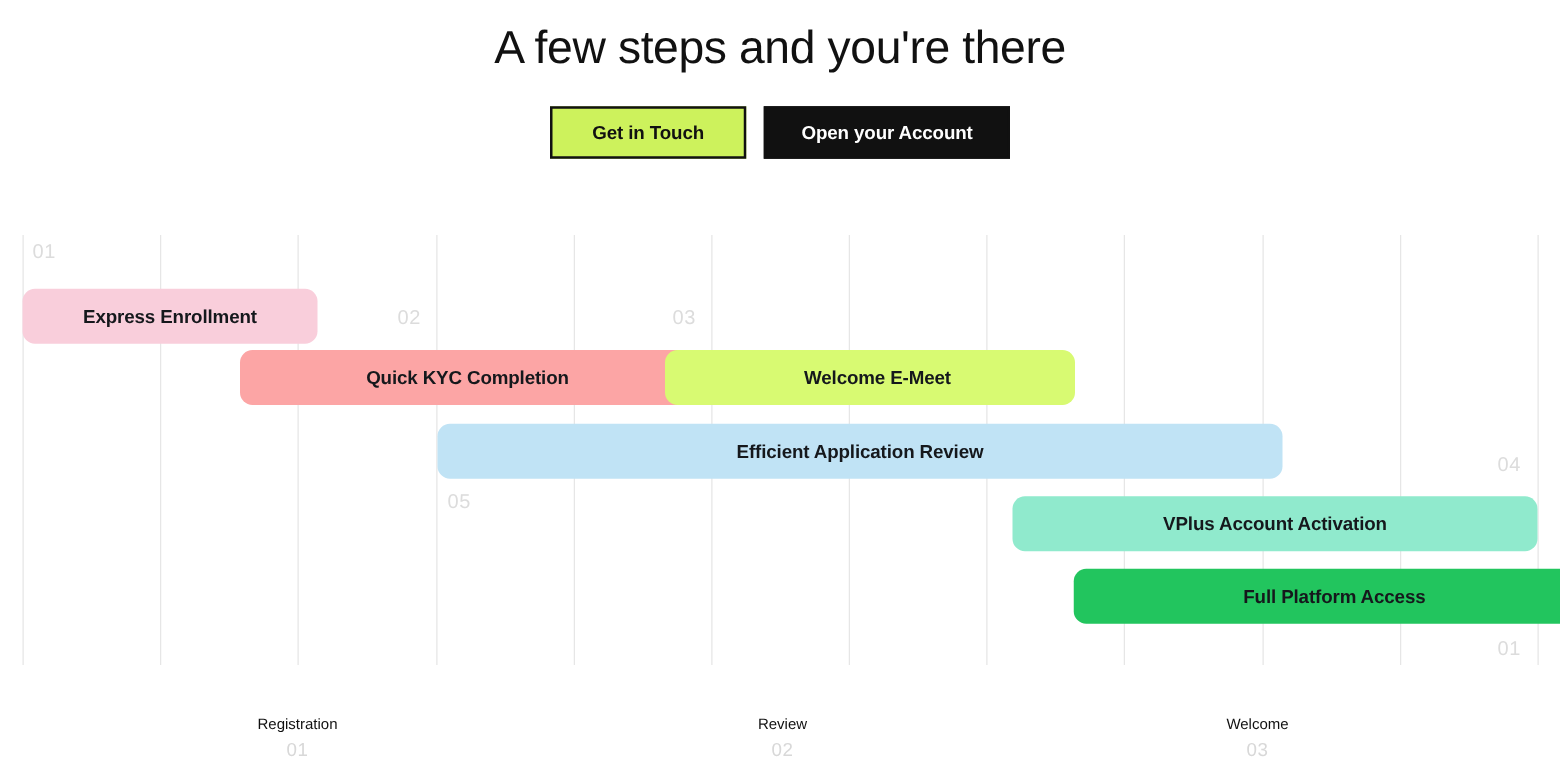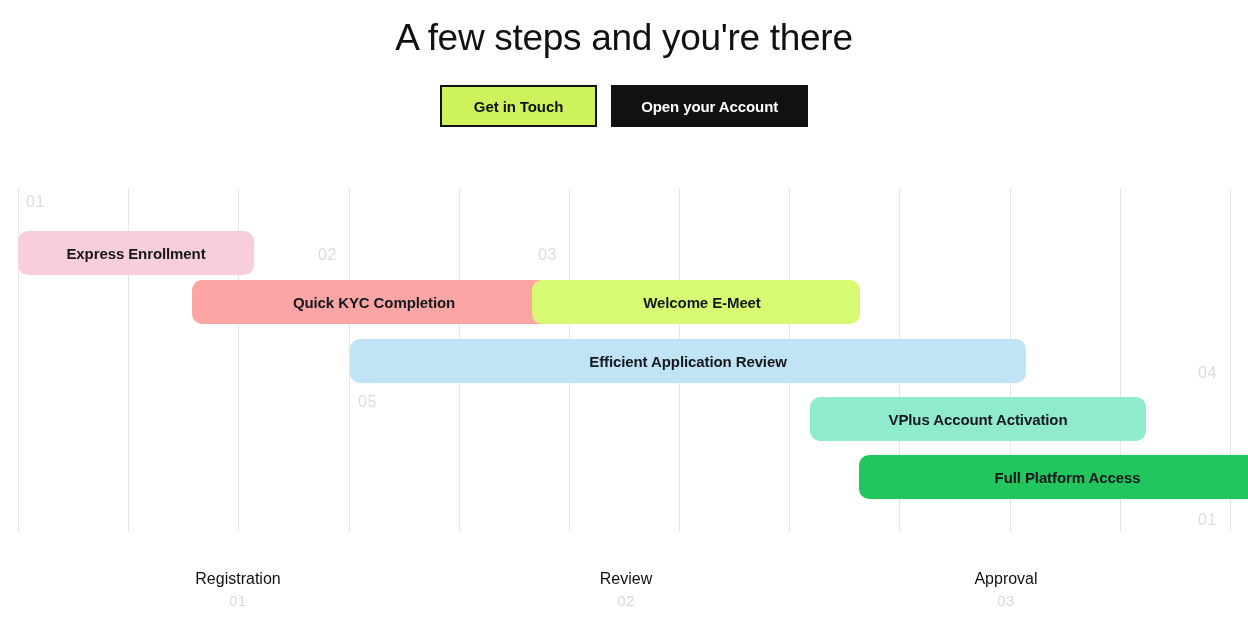--- a/index.html
+++ b/index.html
@@ -125,21 +125,21 @@
     top: 556px;
     width: 1248px;
     height: 60px;
   }
   .phase {
     position: absolute;
     text-align: center;
     transform: translateX(-50%);
   }
   .phase-name {
-    font-size: 16px;
+    font-size: 12px;
     font-weight: 400;
     color: #111111;
     line-height: 22px;
     white-space: nowrap;
   }
   .phase-num {
     font-size: 15px;
     font-weight: 400;
     color: #d8d8d8;
     line-height: 22px;
@@ -169,21 +169,21 @@
       <div class="gridline" style="left: 899px;"></div>
       <div class="gridline" style="left: 1010px;"></div>
       <div class="gridline" style="left: 1120px;"></div>
       <div class="gridline" style="left: 1230px;"></div>
     </div>
   <div id="bars-layer">
       <div class="bar" style="left: 18px; width: 236px; top: 32px; background: rgb(249, 206, 219); margin-top: 11px;">Express Enrollment</div>
       <div class="bar" style="left: 192px; width: 364px; top: 92px; background: #fca5a5; text-align: center;">Quick KYC Completion</div>
       <div class="bar" style="left: 532px; width: 328px; top: 92px; background: rgb(216, 250, 114); padding-left: 12px;">Welcome E-Meet</div>
       <div class="bar" style="left: 350px; width: 676px; top: 151px; background: rgb(192, 227, 245);">Efficient Application Review</div>
-      <div class="bar" style="left: 810px; width: 336px; top: 209px; background: rgb(144, 234, 205);">VPlus Account Activation</div>
+      <div class="bar" style="left: 810px; width: 420px; top: 209px; background: rgb(144, 234, 205);">VPlus Account Activation</div>
       <div class="bar" style="left: 859px; width: 417px; top: 267px; background: #22c55e;">Full Platform Access</div>
     </div>
   <div id="nums-layer">
       <div class="step-num" style="left: 26px; top: 4px;">01</div>
       <div class="step-num" style="left: 318px; top: 57px;">02</div>
       <div class="step-num" style="left: 538px; top: 57px;">03</div>
       <div class="step-num" style="left: 358px; top: 204px;">05</div>
       <div class="step-num" style="left: 1198px; top: 175px;">04</div>
       <div class="step-num" style="left: 1198px; top: 322px;">01</div>
     </div>
@@ -192,16 +192,16 @@
 <div class="axis" id="axis-layer">
     <div class="phase" style="left: 238px; top: 12px;">
       <div class="phase-name">Registration</div>
       <div class="phase-num">01</div>
     </div>
     <div class="phase" style="left: 626px; top: 12px;">
       <div class="phase-name">Review</div>
       <div class="phase-num">02</div>
     </div>
     <div class="phase" style="left: 1006px; top: 12px;">
-      <div class="phase-name">Approval</div>
+      <div class="phase-name">Welcome</div>
       <div class="phase-num">03</div>
     </div>
   </div>
 
 </body></html>

